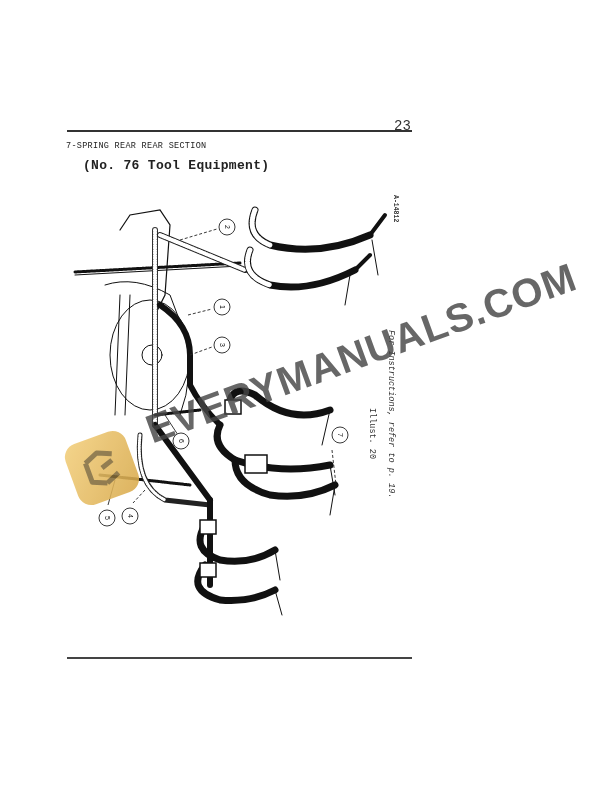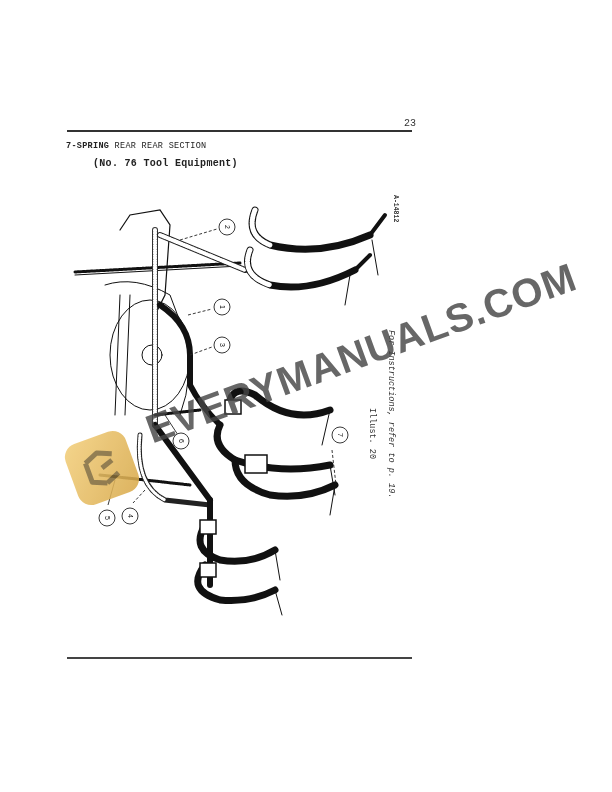--- a/index.html
+++ b/index.html
@@ -1,24 +1,24 @@
 <!DOCTYPE html>
 <html><head>
 <meta charset="utf-8">
 <style>
   html, body { margin:0; padding:0; }
   body { width:612px; height:792px; background:#ffffff; position:relative; overflow:hidden;
          font-family:"Liberation Mono", monospace; color:#222; }
-  .page-number { position:absolute; left:404px; top:118px; font-size:10px; color:#333; }
+  .page-number { position:absolute; left:394px; top:118px; font-size:14px; color:#333; }
   .rule { position:absolute; left:67px; width:345px; height:1.5px; background:#333; }
   .rule.top { top:130px; }
   .rule.bottom { top:657px; background:#444; }
   .title { position:absolute; left:66px; top:141px; font-size:8.5px; letter-spacing:0.3px; color:#222; }
-  .title b { font-weight:bold; }
-  .subtitle { position:absolute; left:93px; top:158px; font-size:10px; font-weight:bold; letter-spacing:0.3px; color:#222; }
+  .title b { font-weight:normal; }
+  .subtitle { position:absolute; left:83px; top:158px; font-size:13px; font-weight:bold; letter-spacing:0.3px; color:#222; }
   .illus { position:absolute; left:60px; top:185px; width:360px; height:440px; }
   .vtext { position:absolute; transform-origin:left top; transform:rotate(90deg); white-space:nowrap; font-size:8.5px; color:#333; }
   .watermark { position:absolute; left:140px; top:410px; transform-origin:left top; transform:rotate(-20deg);
                font-family:"Liberation Sans", sans-serif; font-weight:bold; font-size:40px; color:rgba(70,70,70,0.82);
                white-space:nowrap; letter-spacing:1px; }
   .wm-logo { position:absolute; left:70px; top:436px; width:64px; height:64px; border-radius:14px;
              background:linear-gradient(135deg,#f3cf7c,#d8a94a); opacity:0.88; transform:rotate(-20deg); }
   .wm-logo svg { position:absolute; left:8px; top:8px; }
 </style>
 </head>

